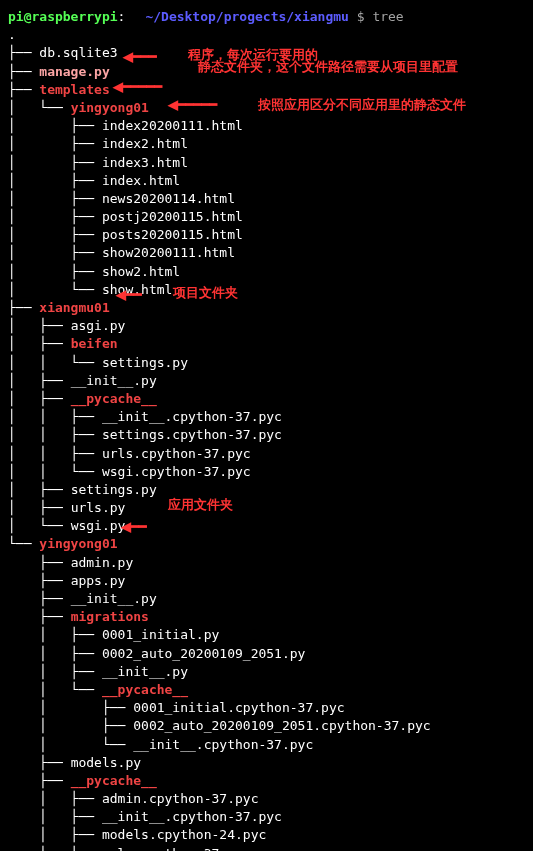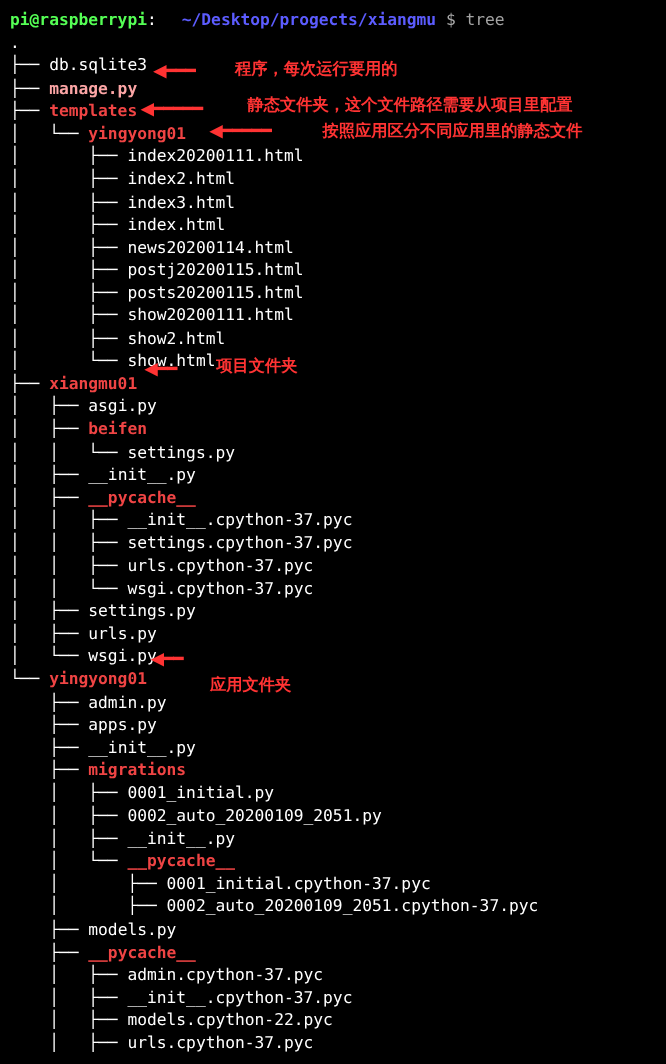--- a/index.html
+++ b/index.html
@@ -71,34 +71,35 @@
       <div class="tree-line"><span style="color: rgb(255, 255, 255);">    ├── </span><span class="file">admin.py</span></div>
       <div class="tree-line"><span style="color: rgb(255, 255, 255);">    ├── </span><span class="file">apps.py</span></div>
       <div class="tree-line"><span style="color: rgb(255, 255, 255);">    ├── </span><span class="file">__init__.py</span></div>
       <div class="tree-line"><span style="color: rgb(255, 255, 255);">    ├── </span><span class="dir">migrations</span></div>
       <div class="tree-line"><span style="color: rgb(255, 255, 255);">    │   ├── </span><span class="file">0001_initial.py</span></div>
       <div class="tree-line"><span style="color: rgb(255, 255, 255);">    │   ├── </span><span class="file">0002_auto_20200109_2051.py</span></div>
       <div class="tree-line"><span style="color: rgb(255, 255, 255);">    │   ├── </span><span class="file">__init__.py</span></div>
       <div class="tree-line"><span style="color: rgb(255, 255, 255);">    │   └── </span><span class="dir">__pycache__</span></div>
       <div class="tree-line"><span style="color: rgb(255, 255, 255);">    │       ├── </span><span class="file">0001_initial.cpython-37.pyc</span></div>
       <div class="tree-line"><span style="color: rgb(255, 255, 255);">    │       ├── </span><span class="file">0002_auto_20200109_2051.cpython-37.pyc</span></div>
+      <div class="tree-line"><span style="color: rgb(255, 255, 255);">    │       └── </span><span class="file">__init__.cpython-37.pyc</span></div>
       <div class="tree-line"><span style="color: rgb(255, 255, 255);">    ├── </span><span class="file">models.py</span></div>
       <div class="tree-line"><span style="color: rgb(255, 255, 255);">    ├── </span><span class="dir">__pycache__</span></div>
       <div class="tree-line"><span style="color: rgb(255, 255, 255);">    │   ├── </span><span class="file">admin.cpython-37.pyc</span></div>
       <div class="tree-line"><span style="color: rgb(255, 255, 255);">    │   ├── </span><span class="file">__init__.cpython-37.pyc</span></div>
-      <div class="tree-line"><span style="color: rgb(255, 255, 255);">    │   ├── </span><span class="file">models.cpython-22.pyc</span></div>
+      <div class="tree-line"><span style="color: rgb(255, 255, 255);">    │   ├── </span><span class="file">models.cpython-24.pyc</span></div>
       <div class="tree-line"><span style="color: rgb(255, 255, 255);">    │   ├── </span><span class="file">urls.cpython-37.pyc</span></div>
     </div>
 
 <div id="annos">
       <div class="anno" style="top: 38px; left: 180px;">程序，每次运行要用的</div>
-      <div class="anno" style="top: 67px; left: 190px;">静态文件夹，这个文件路径需要从项目里配置</div>
+      <div class="anno" style="top: 50px; left: 190px;">静态文件夹，这个文件路径需要从项目里配置</div>
       <div class="anno" style="top: 88px; left: 250px;">按照应用区分不同应用里的静态文件</div>
       <div class="anno" style="top: 276px; left: 165px;">项目文件夹</div>
-      <div class="anno" style="top: 532px; left: 160px; font-family: Liberation Mono, monospace;">应用文件夹</div>
+      <div class="anno" style="top: 488px; left: 160px;">应用文件夹</div>
     </div>
 <div id="arrows">
       <div class="anno" style="top: 40px; left: 115px;">◀━━━</div>
       <div class="anno" style="top: 70px; left: 105px;">◀━━━━━</div>
       <div class="anno" style="top: 88px; left: 160px;">◀━━━━━</div>
       <div class="anno" style="top: 278px; left: 108px;">◀━━</div>
       <div class="anno" style="top: 510px; left: 113px;">◀━━</div>
     </div>
 
 </div>

